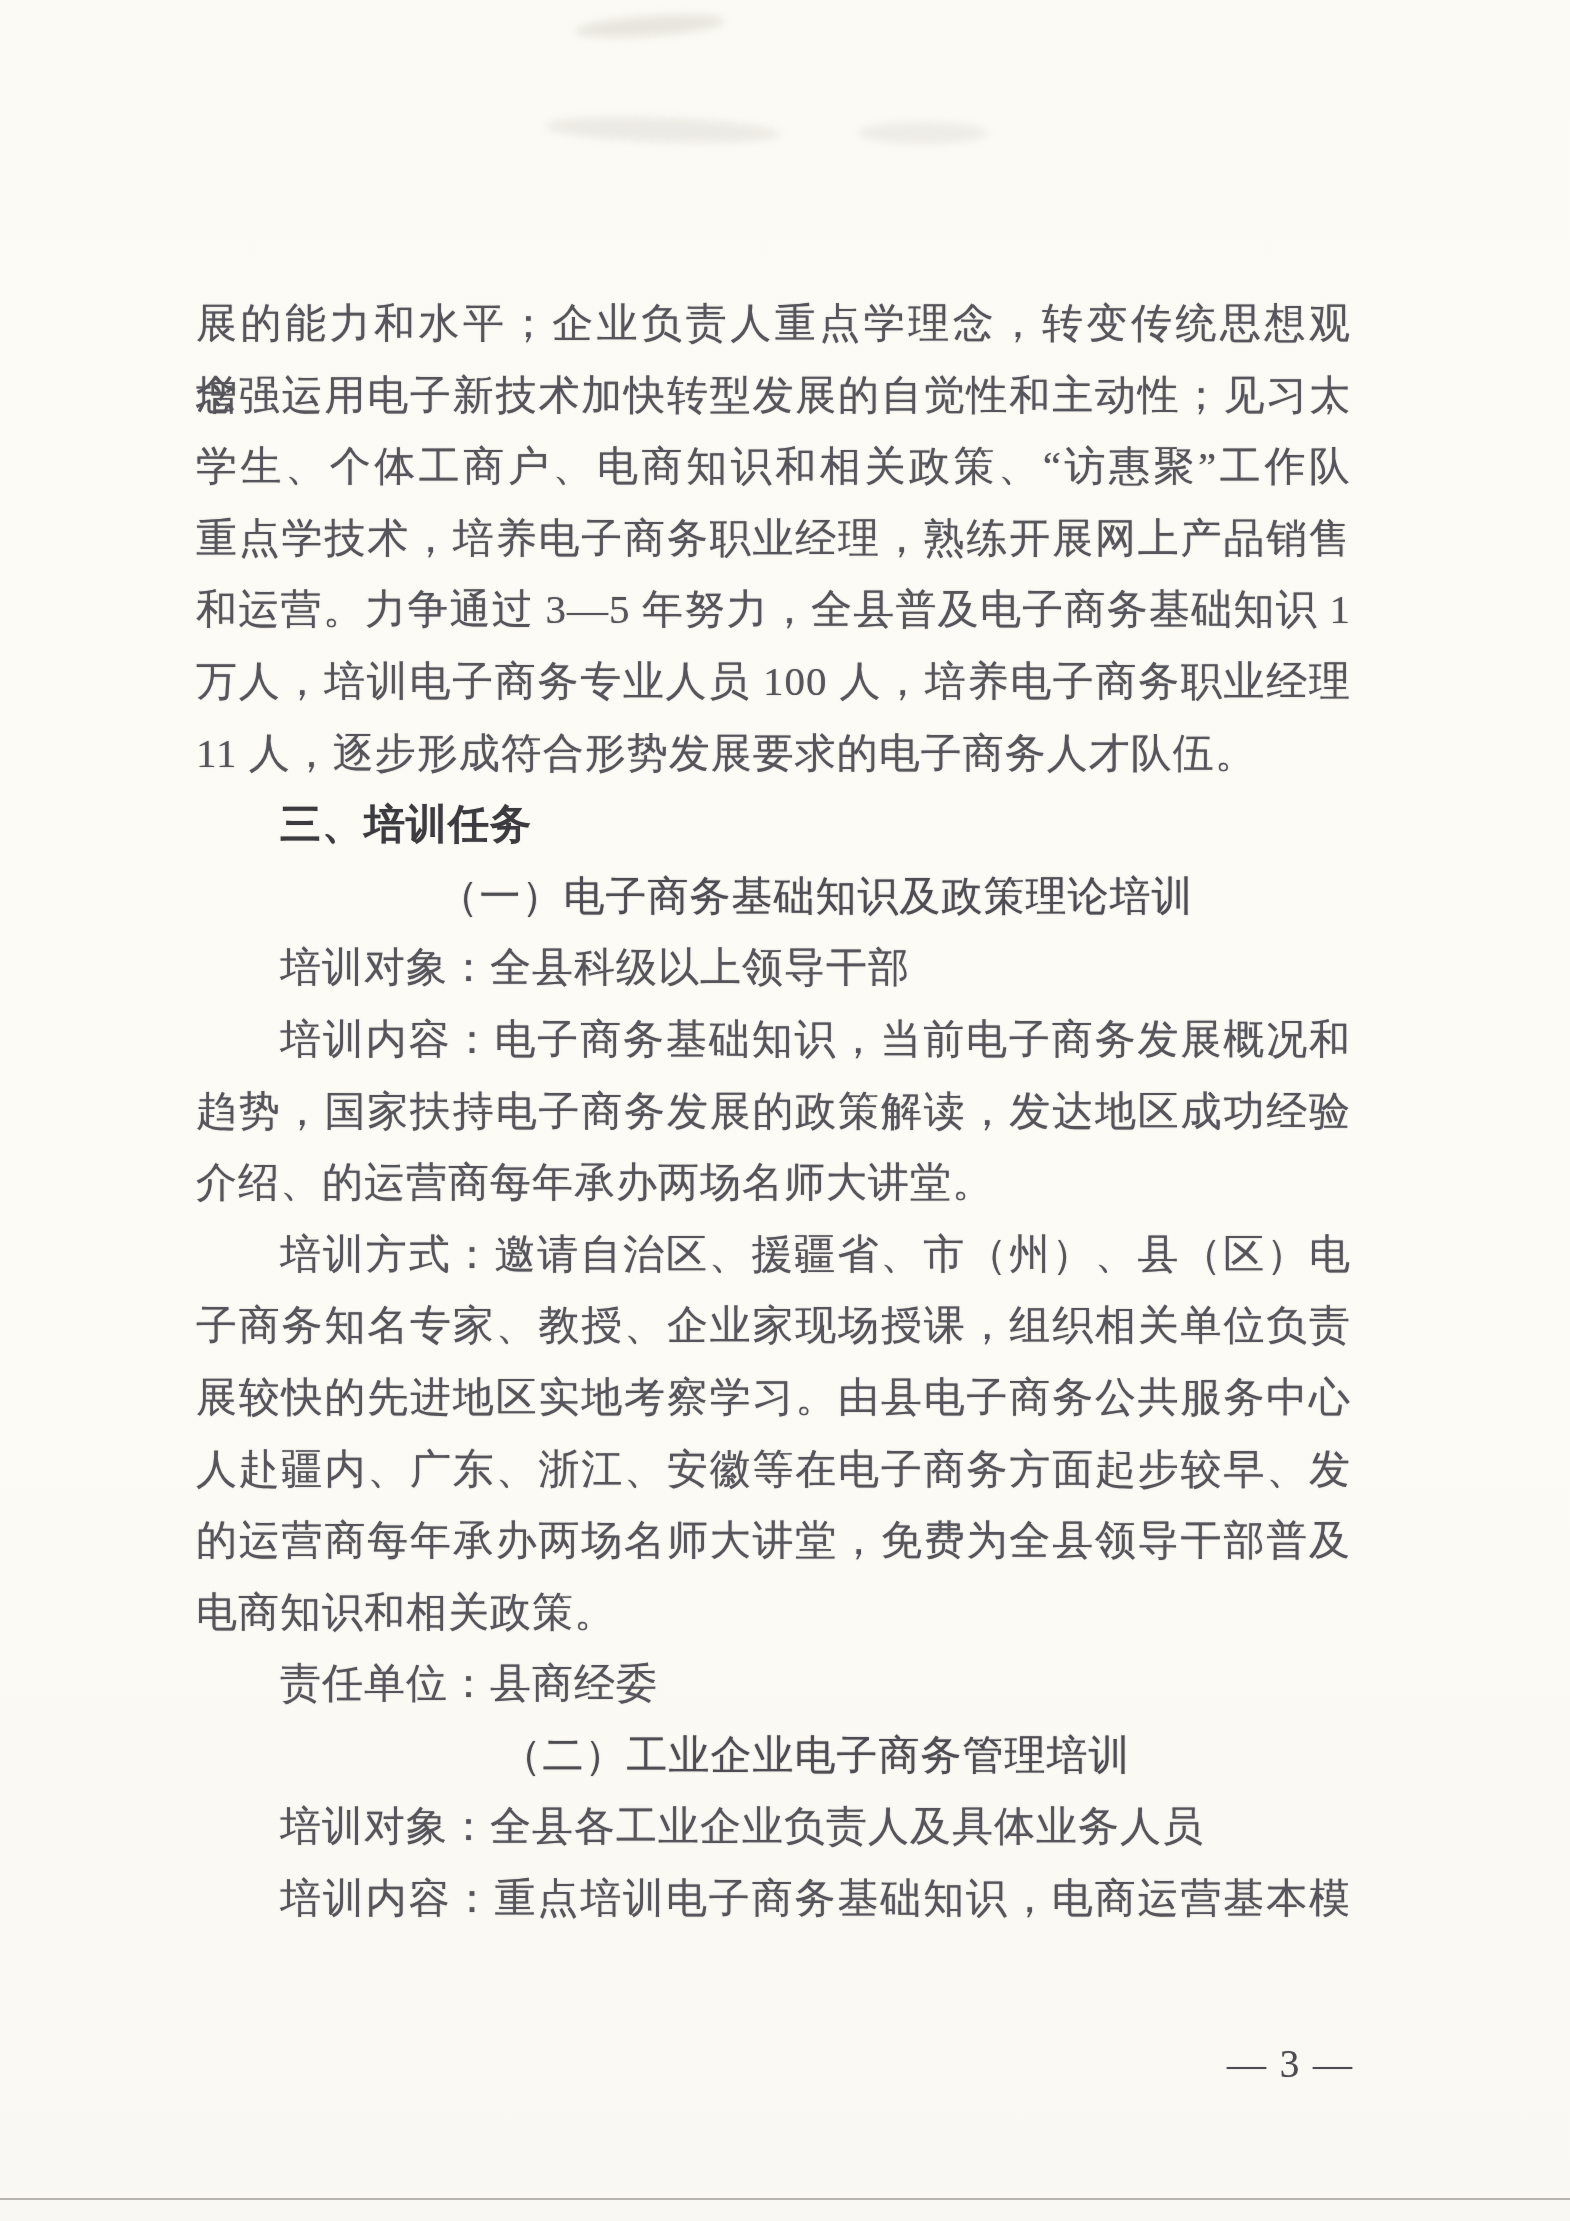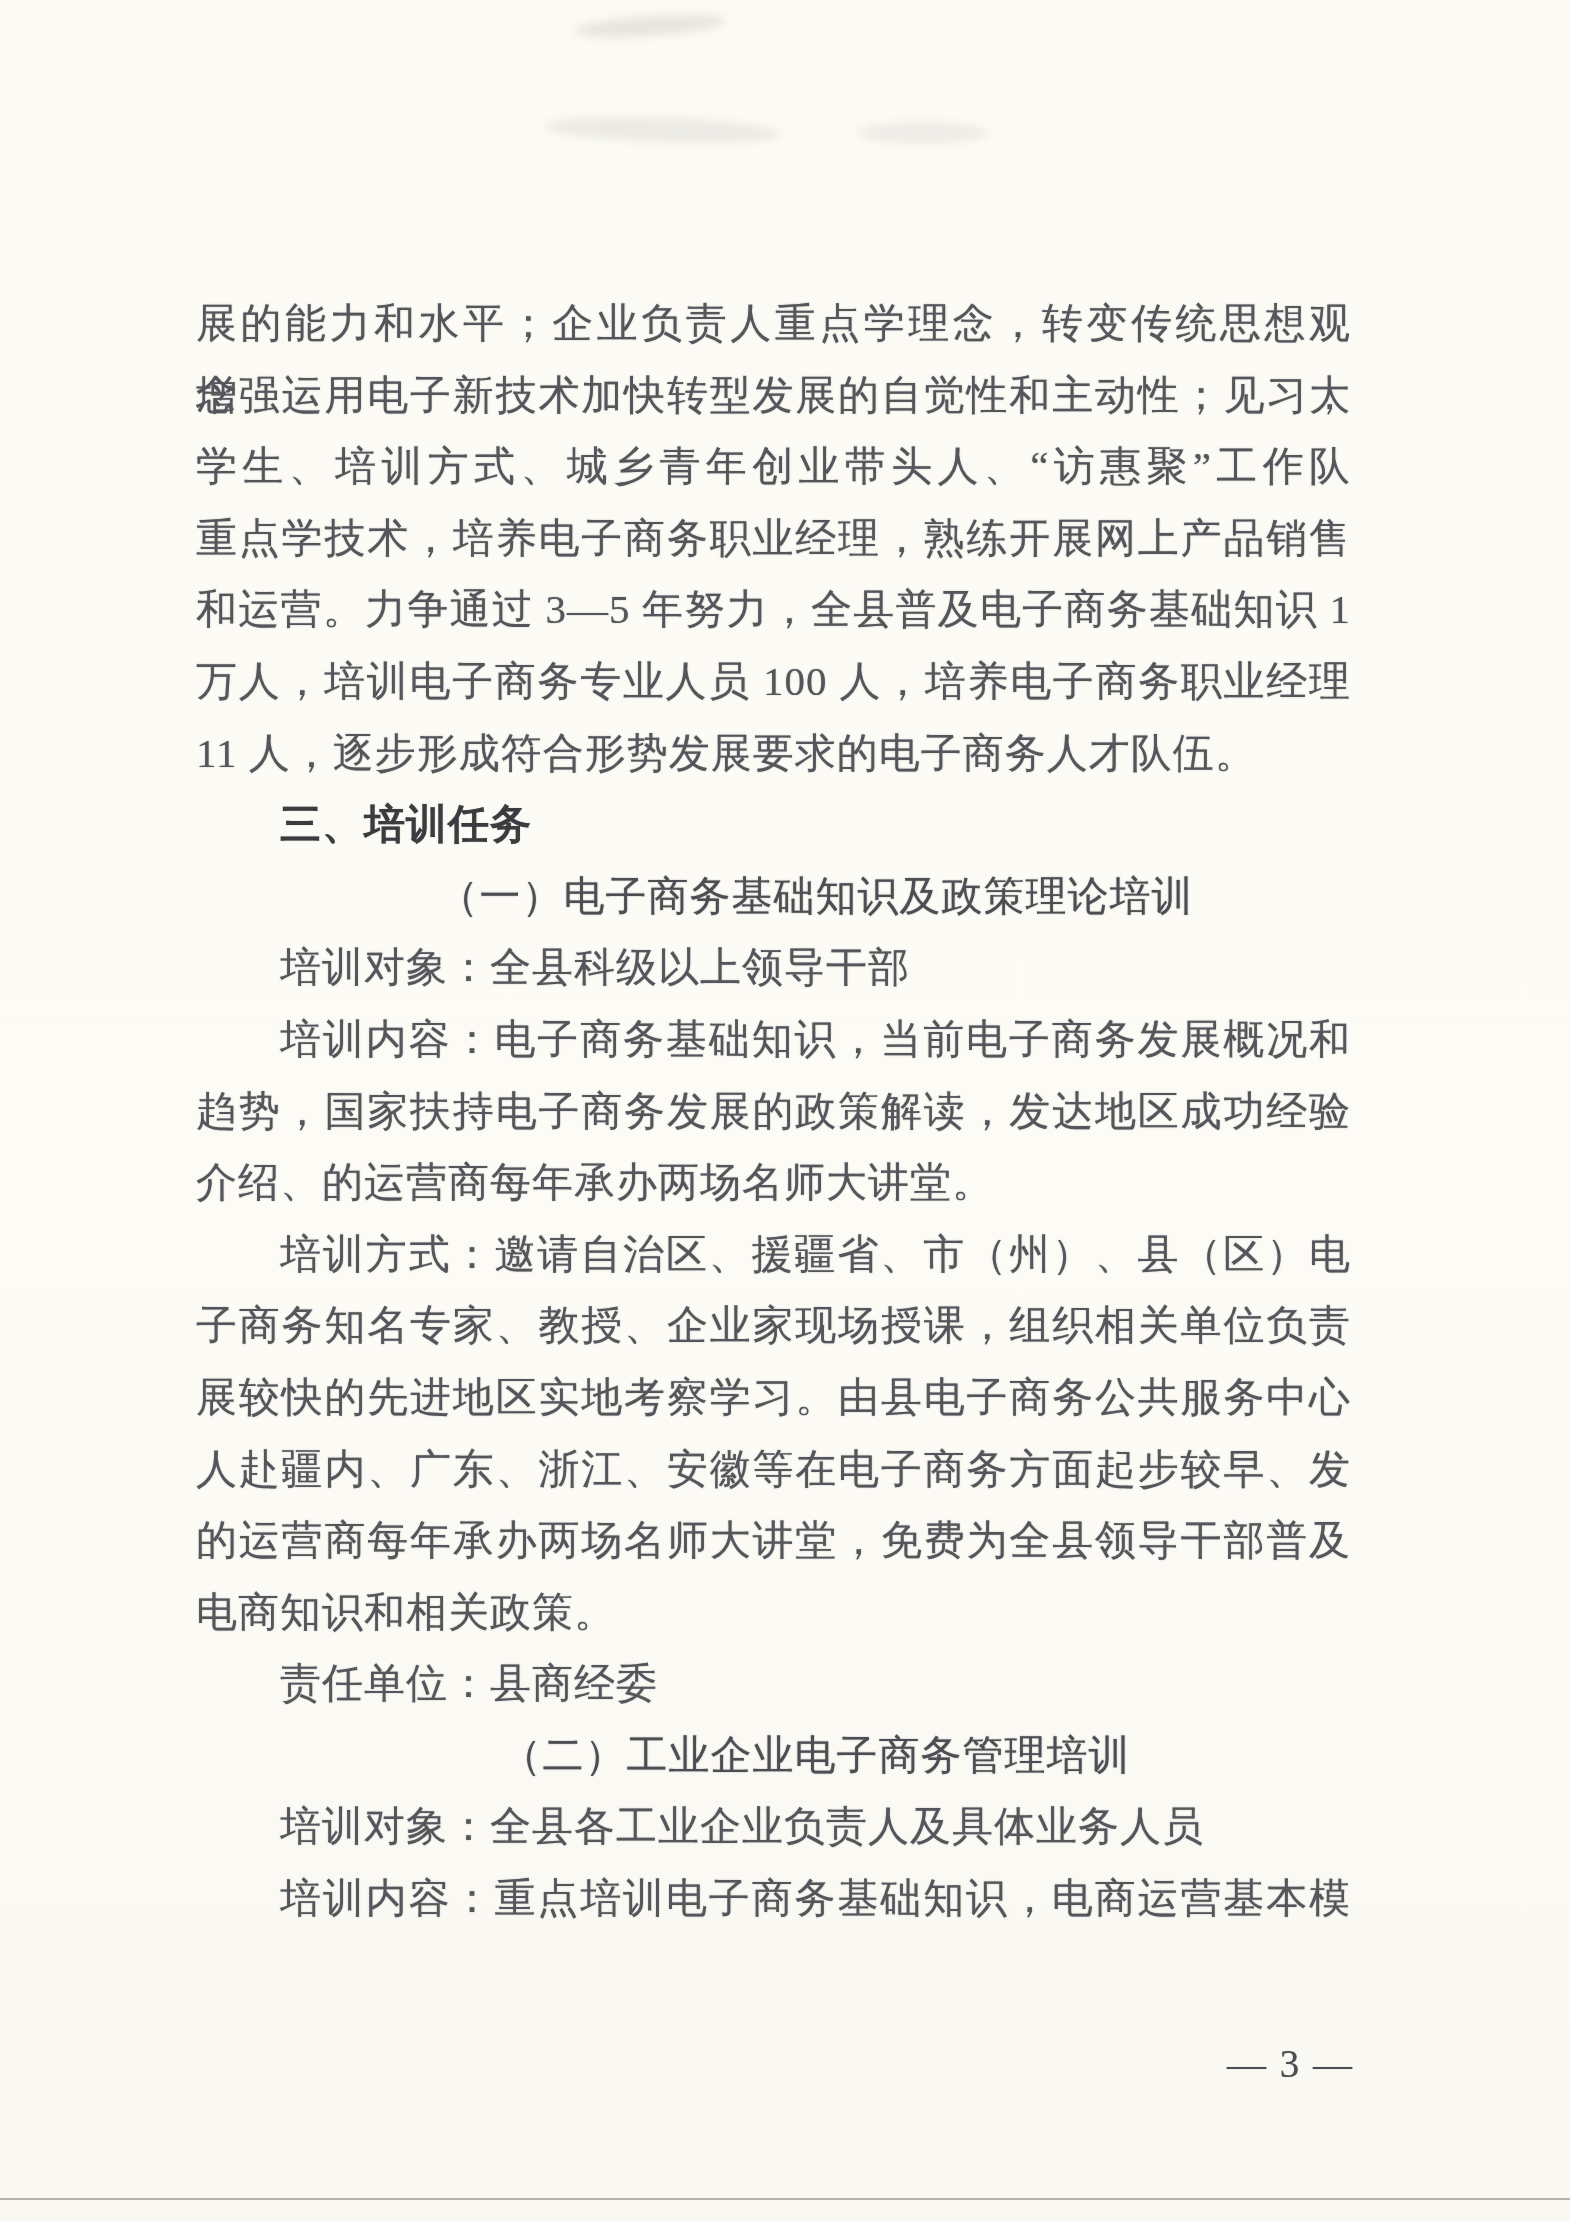--- a/index.html
+++ b/index.html
@@ -82,21 +82,21 @@
 
 <div class="page">
 
   <div class="smudge s1"></div>
   <div class="smudge s2"></div>
   <div class="smudge s3"></div>
 
   <div class="text-block">
     <div class="line full">展的能力和水平；企业负责人重点学理念，转变传统思想观念，</div>
     <div class="line full">增强运用电子新技术加快转型发展的自觉性和主动性；见习大</div>
-    <div class="line full">学生、培训方式、城乡青年创业带头人、“访惠聚”工作队</div>
+    <div class="line full">学生、个体工商户、电商知识和相关政策、“访惠聚”工作队</div>
     <div class="line full">重点学技术，培养电子商务职业经理，熟练开展网上产品销售</div>
     <div class="line full">和运营。力争通过 3—5 年努力，全县普及电子商务基础知识 1</div>
     <div class="line full">万人，培训电子商务专业人员 100 人，培养电子商务职业经理</div>
     <div class="line">11 人，逐步形成符合形势发展要求的电子商务人才队伍。</div>
     <div class="line heading indent">三、培训任务</div>
     <div class="line sub indent">（一）电子商务基础知识及政策理论培训</div>
     <div class="line indent">培训对象：全县科级以上领导干部</div>
     <div class="line indent full">培训内容：电子商务基础知识，当前电子商务发展概况和</div>
     <div class="line full">趋势，国家扶持电子商务发展的政策解读，发达地区成功经验</div>
     <div class="line">介绍、的运营商每年承办两场名师大讲堂。</div>

